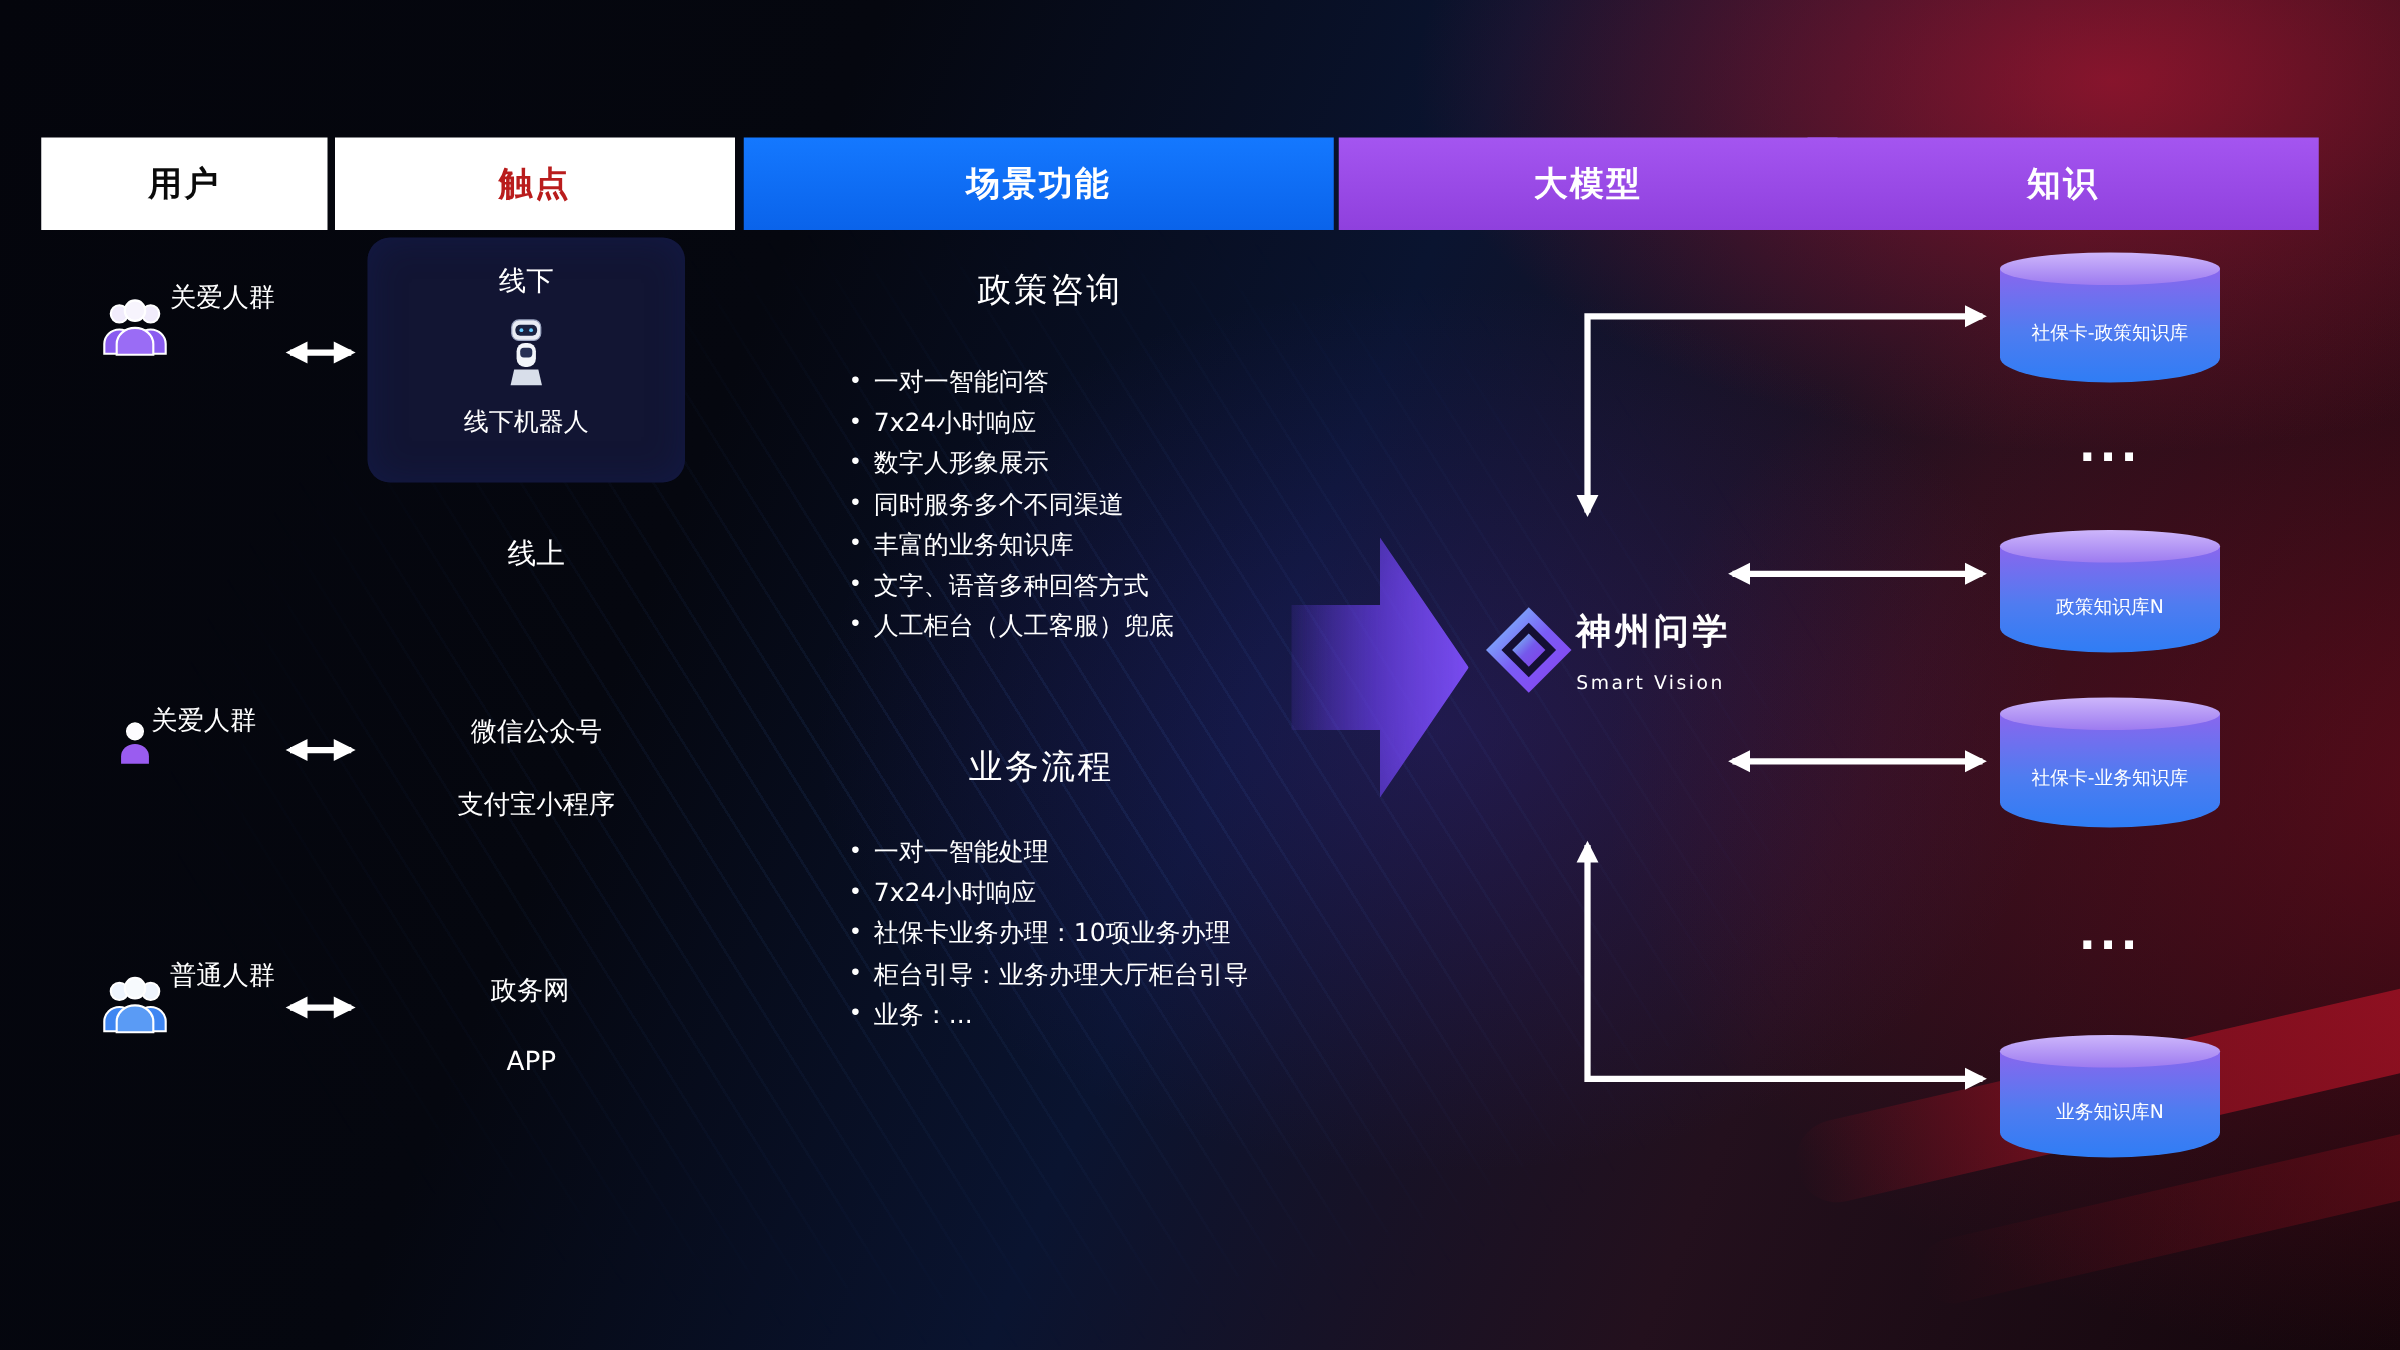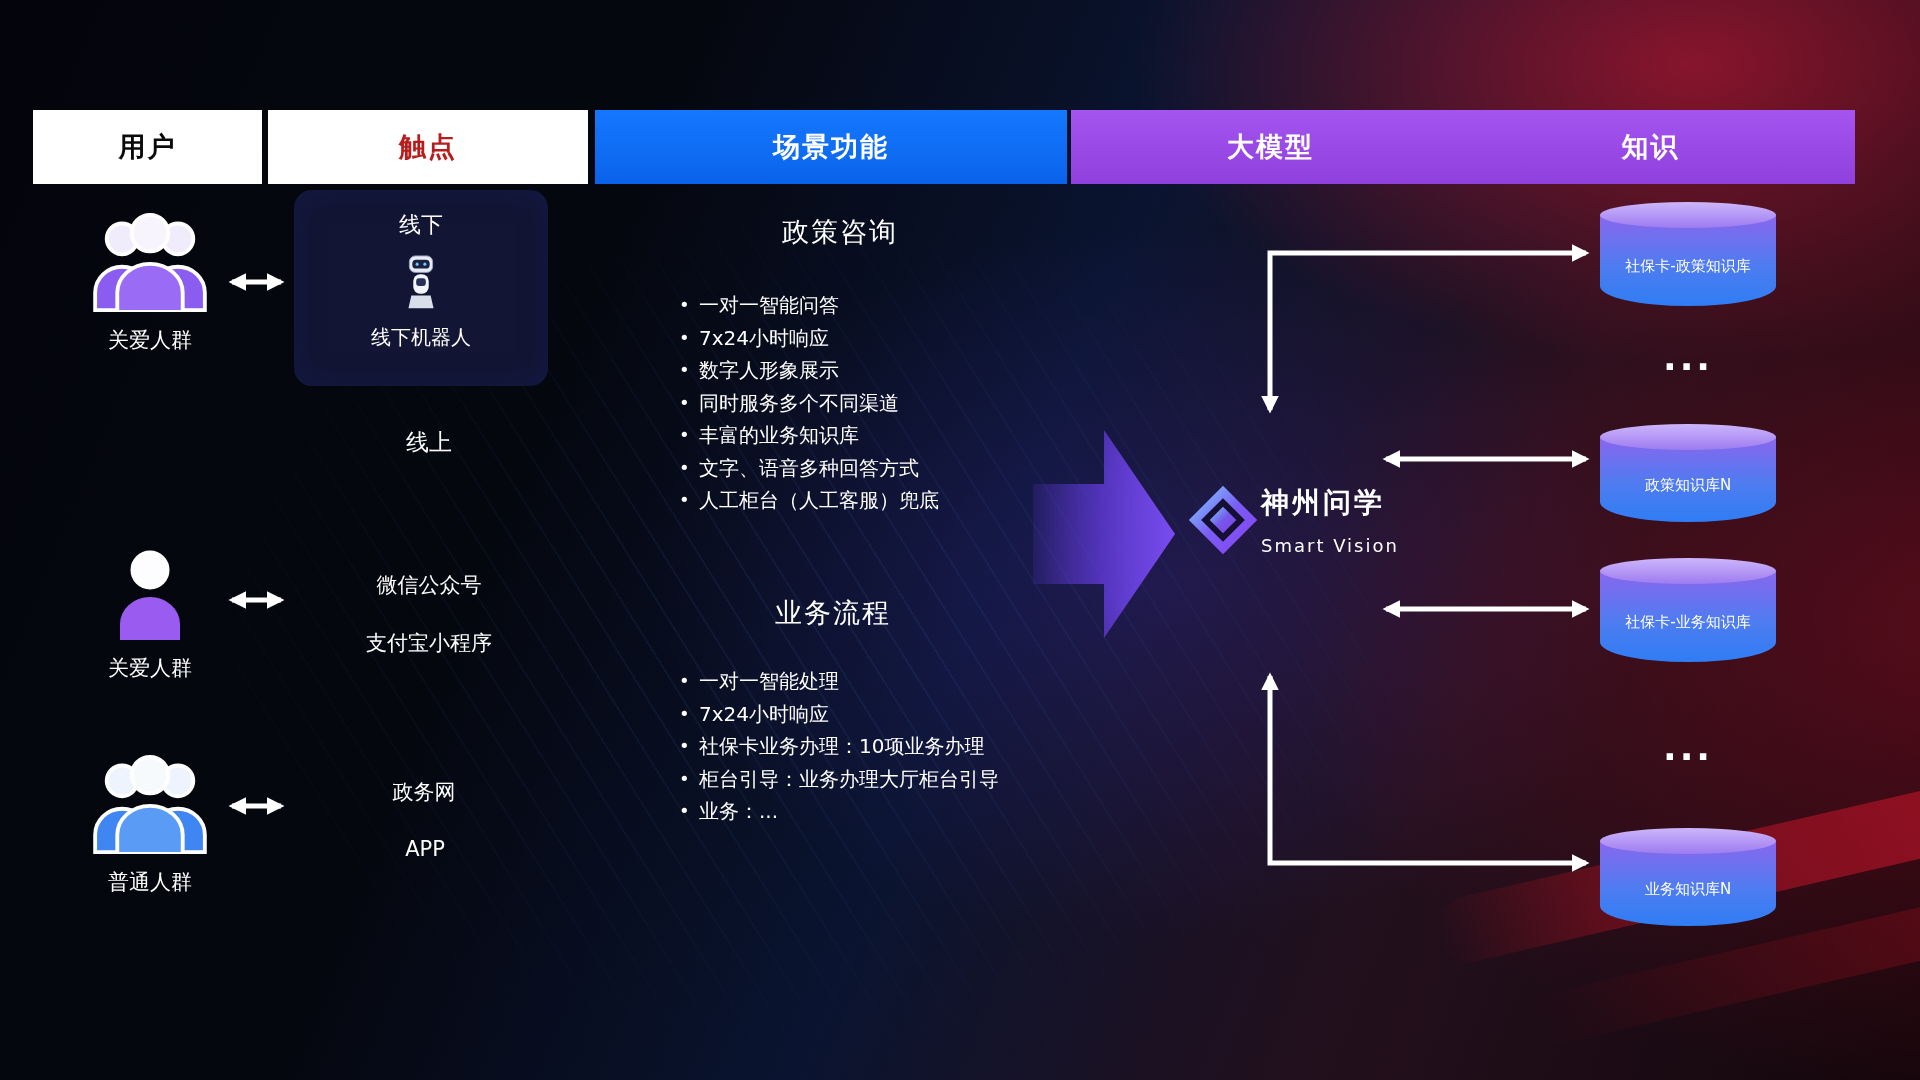--- a/index.html
+++ b/index.html
@@ -27,21 +27,21 @@
   
   .hdr{position:absolute;top:110px;height:74px;display:flex;align-items:center;justify-content:center;
        font-weight:bold;font-size:27px;letter-spacing:2px}
   .hdr.c1{left:33px;width:229px;background:#fff;color:#0a0a0a}
   .hdr.c2{left:268px;width:320px;background:#fff;color:#b91c1c}
   .hdr.c3{left:595px;width:472px;background:linear-gradient(180deg,#1478ff,#0a63ea);color:#fff}
   .hdr.c4{left:1071px;width:399px;background:linear-gradient(180deg,#a455f0,#8f40dd);color:#fff}
   .hdr.c5{left:1446px;width:409px;background:linear-gradient(180deg,#a455f0,#8f40dd);color:#fff}
 
   
-  .user-block{position:absolute;width:140px;display:flex;flex-direction:column;align-items:center}
+  .user-block{position:absolute;width:140px;display:flex;flex-direction:row;}
   .user-label{margin-top:14px;font-size:21px;color:#fff;white-space:nowrap}
 
   
   .touch-box{position:absolute;left:294px;top:190px;width:254px;height:196px;border-radius:18px;
     background:rgba(19,23,54,.92);box-shadow:0 0 30px rgba(20,30,90,.45) inset;
     display:flex;flex-direction:column;align-items:center;padding-top:20px}
   .touch-box .t{font-size:22px}
   .touch-box .robot{margin-top:14px}
   .touch-box .r-label{margin-top:12px;font-size:20px}
 
@@ -55,21 +55,21 @@
 
   
   .big-arrow{position:absolute;left:1033px;top:430px;width:142px;height:208px;
     clip-path:polygon(0 26%,50% 26%,50% 0,100% 50%,50% 100%,50% 74%,0 74%);
     background:linear-gradient(90deg,rgba(90,60,210,.10) 0%,rgba(104,64,235,.55) 45%,#7a4df2 100%);
     filter:drop-shadow(0 0 28px rgba(110,60,230,.55))}
 
   
   .logo{position:absolute;left:1185px;top:482px;display:flex;align-items:center;gap:0}
   .logo-text .name{font-size:28px;font-weight:bold;letter-spacing:3px;white-space:nowrap}
-  .logo-text .sub{font-size:18px;letter-spacing:2px;margin-top:13px}
+  .logo-text .sub{font-size:15px;letter-spacing:2px;margin-top:13px}
 
   
   .cyl{position:absolute;left:1600px;width:176px}
   .cyl .top{position:absolute;left:0;top:0;width:100%;height:26px;border-radius:50%;
     background:linear-gradient(180deg,#cdb6fb,#9d7bf0);z-index:2}
   .cyl .body{position:absolute;left:0;top:13px;right:0;bottom:0;
     background:linear-gradient(180deg,#8a66ee 0%,#4f7cf0 55%,#2f7df5 100%);
     border-radius:0 0 88px 88px / 0 0 20px 20px}
   .cyl .label{position:absolute;left:10px;right:10px;top:28px;bottom:4px;z-index:3;
     display:flex;align-items:center;justify-content:center;text-align:right;

